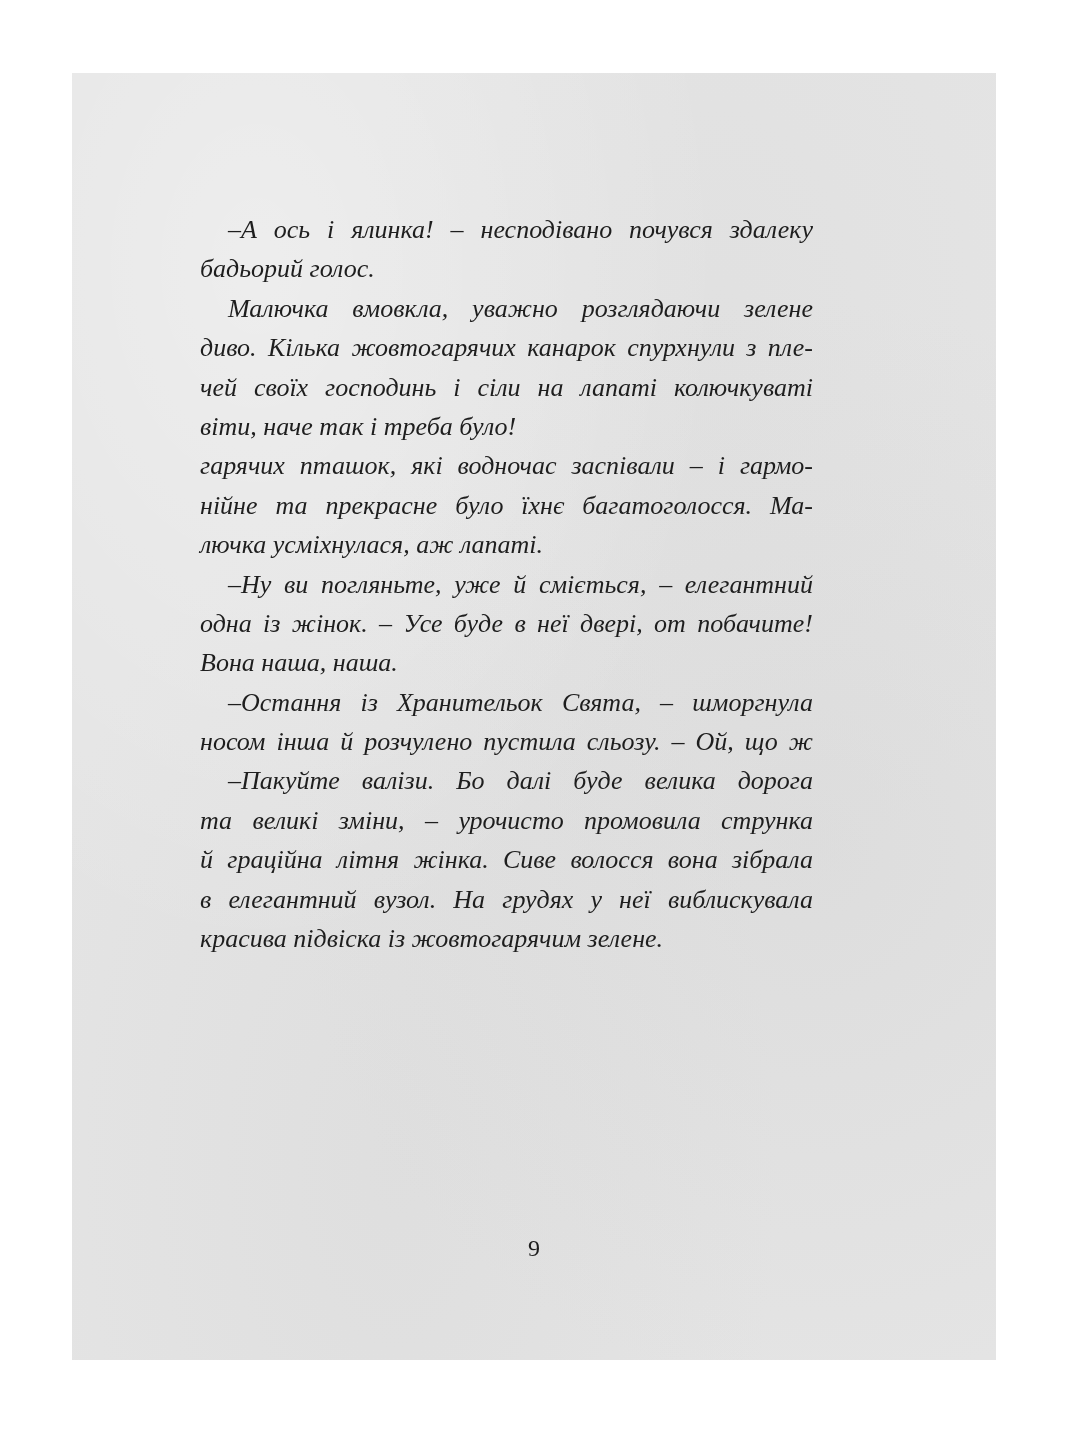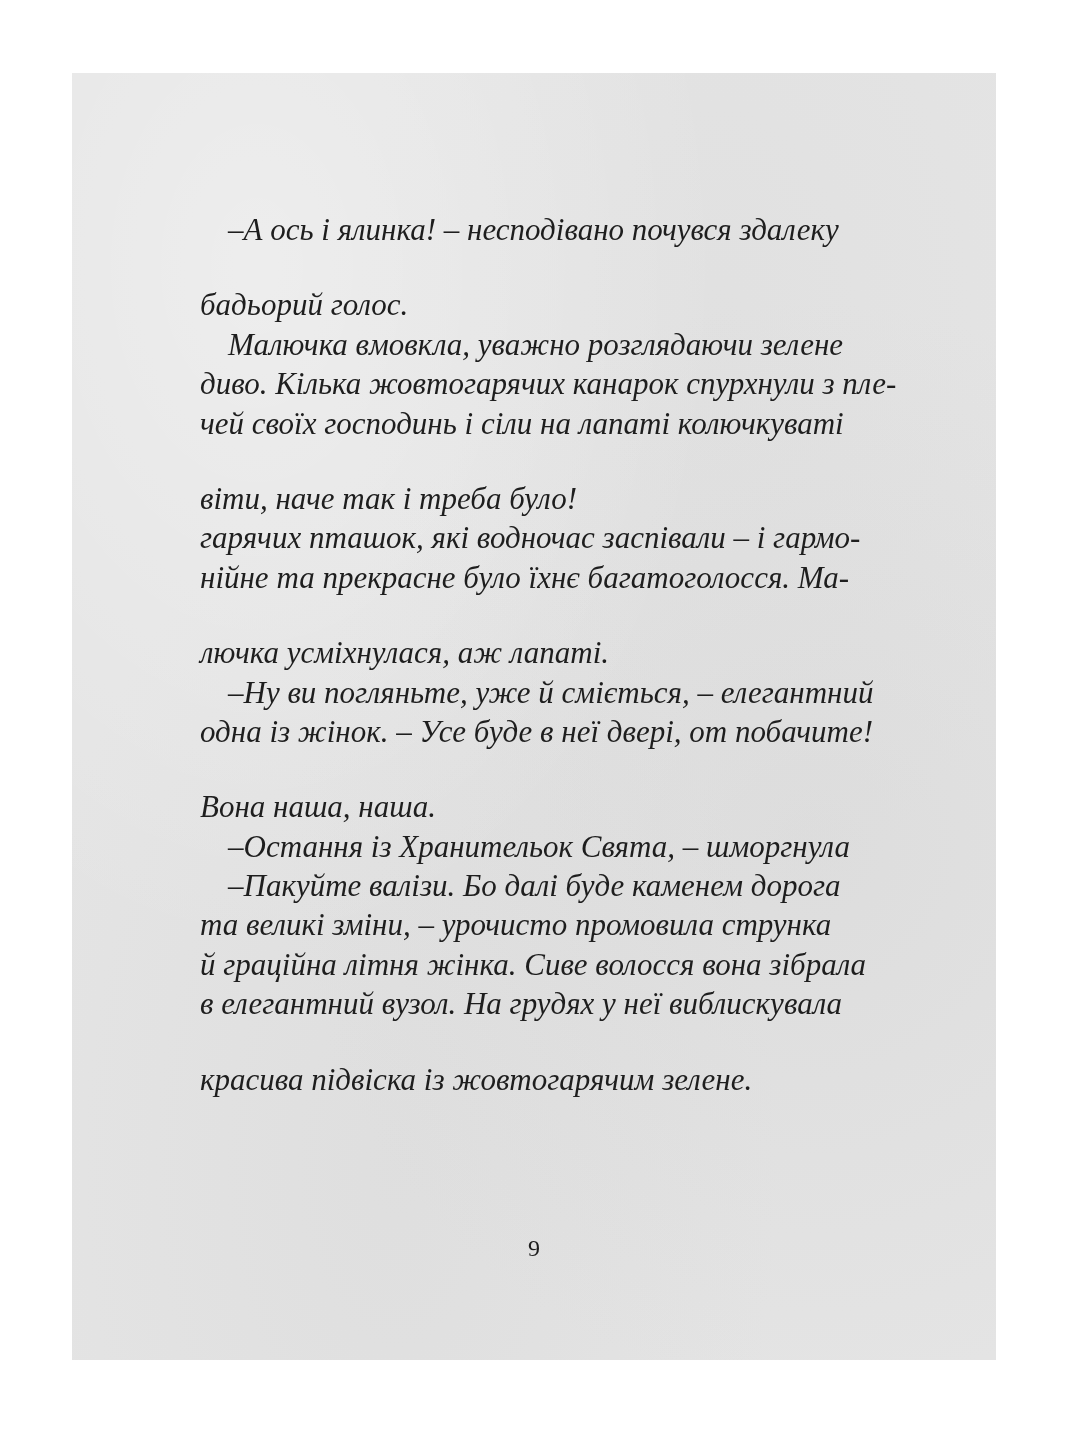--- a/index.html
+++ b/index.html
@@ -26,37 +26,36 @@
       radial-gradient(ellipse at 70% 20%, rgba(215,215,215,0.25), rgba(215,215,215,0) 40%),
       #e4e4e4;
   }
   .text-block {
     position: absolute;
     left: 128px;   
     top: 137px;    
     width: 613px;  
     font-family: "Liberation Serif", "DejaVu Serif", serif;
     font-style: italic;
-    font-size: 31px;
+    font-size: 26px;
     line-height: 39.4px;
     color: #1e1e1e;
   }
   .line {
     display: block;
     white-space: nowrap;
     text-align: justify;
     text-align-last: justify;
     height: 39.4px;
   }
   .line.indent {
     padding-left: 28px;
   }
   .line.last {
     text-align-last: left;
-    margin-top: 36px;
   }
   .page-number {
     position: absolute;
     left: 0;
     width: 924px;
     top: 1162px; 
     text-align: center;
     font-family: "Liberation Serif", "DejaVu Serif", serif;
     font-size: 24px;
     color: #1e1e1e;
@@ -88,24 +87,25 @@
     </div>
 
     <div>
       <span class="line indent">–Ну ви погляньте, уже й сміється, – елегантний</span>
       <span class="line">одна із жінок. – Усе буде в неї двері, от побачите!</span>
       <span class="line last">Вона наша, наша.</span>
     </div>
 
     <div>
       <span class="line indent">–Остання із Хранительок Свята, – шморгнула</span>
+      <span class="line">носом інша й розчулено пустила сльозу. – Ой, що ж</span>
     </div>
 
     <div>
-      <span class="line indent">–Пакуйте валізи. Бо далі буде каменем дорога</span>
+      <span class="line indent">–Пакуйте валізи. Бо далі буде велика дорога</span>
       <span class="line">та великі зміни, – урочисто промовила струнка</span>
       <span class="line">й граційна літня жінка. Сиве волосся вона зібрала</span>
       <span class="line">в елегантний вузол. На грудях у неї виблискувала</span>
       <span class="line last">красива підвіска із жовтогарячим зелене.</span>
     </div>
 
   </div>
 
   <div class="page-number">9</div>
 </div>

